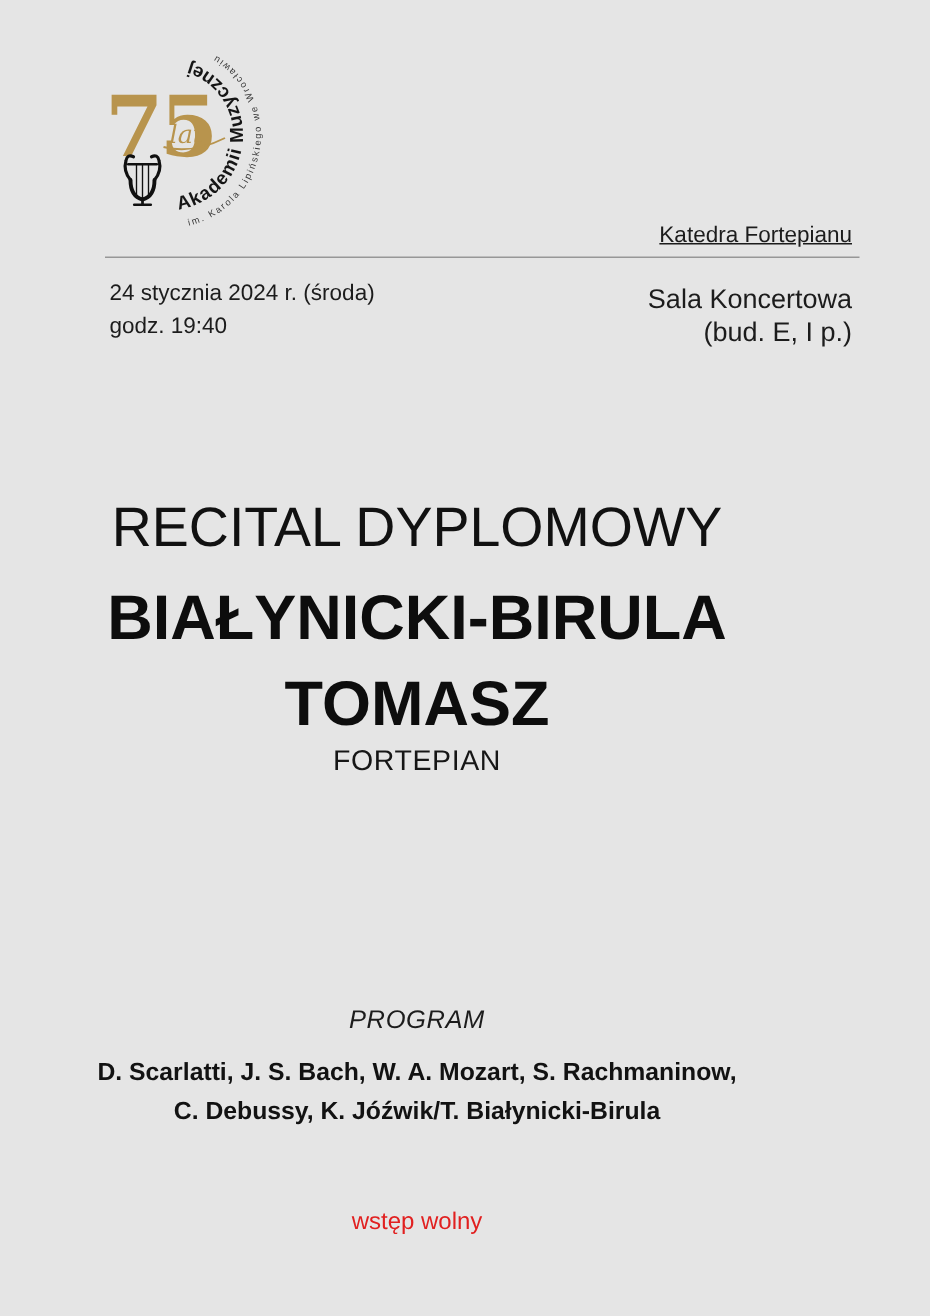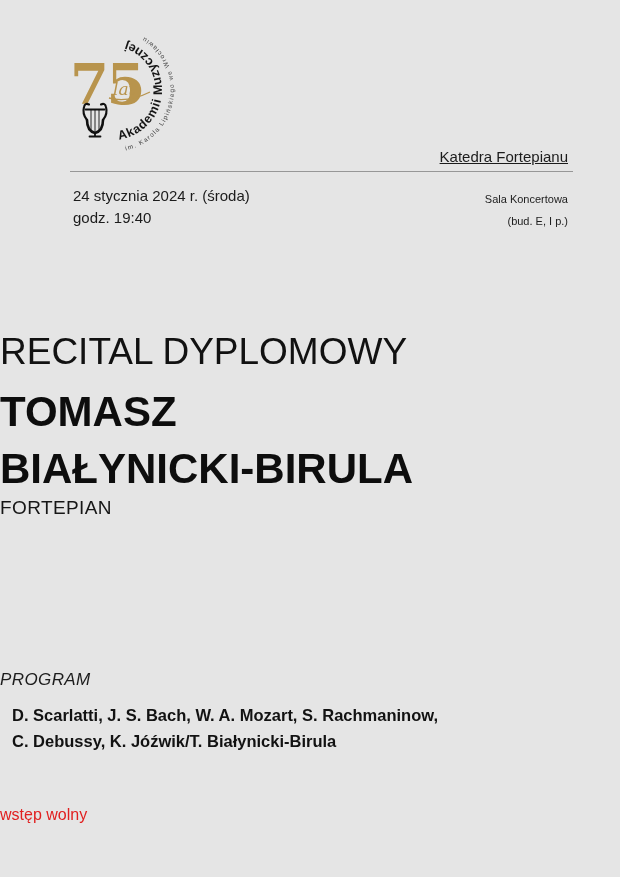--- a/index.html
+++ b/index.html
@@ -11,29 +11,29 @@
   .logo{position:absolute;left:68px;top:34px;width:112px;height:116px;}
   .logo svg{overflow:visible;display:block;}
   .arc-bold{font-family:"Liberation Sans",sans-serif;font-weight:bold;font-size:12.5px;letter-spacing:0.8px;fill:#151515;}
   .arc-small{font-family:"Liberation Sans",sans-serif;font-size:6.3px;letter-spacing:1.3px;fill:#3a3a3a;}
   .years-num{font-family:"DejaVu Serif","Liberation Serif",serif;font-weight:bold;font-size:56px;letter-spacing:-2.5px;}
   .years-lat{font-family:"DejaVu Serif","Liberation Serif",serif;font-style:italic;font-size:17px;}
   
   .dept{position:absolute;top:147px;left:72px;right:52px;text-align:right;font-size:15px;line-height:19px;text-decoration:underline;}
   .rule{position:absolute;top:171px;left:70px;right:47px;height:0;border-top:1.5px solid #979797;}
   .meta-left{position:absolute;top:185px;left:73px;font-size:15px;line-height:22px;text-align:left;}
-  .meta-right{position:absolute;top:188px;right:52px;font-size:11px;line-height:22px;text-align:right;}
+  .meta-right{position:absolute;top:188px;right:52px;font-size:18px;line-height:22px;text-align:right;}
   
-  .center{position:absolute;left:0;width:556px;}
+  .center{position:absolute;left:0;width:556px;text-align:center;}
   .recital-type{top:331px;font-size:37px;color:#111;}
   .performer{top:383px;font-size:42px;font-weight:bold;line-height:57px;color:#0d0d0d;}
   .instrument{top:497px;font-size:19px;letter-spacing:0.4px;color:#161616;}
   
   .program-heading{top:670px;font-size:17px;letter-spacing:0.4px;font-style:italic;}
-  .program-lines{top:702px;font-size:16.5px;font-weight:bold;line-height:26px;color:#121212;padding-left:12px;}
+  .program-lines{top:702px;font-size:16.5px;font-weight:bold;line-height:26px;color:#121212;}
   
   .admission{top:806px;font-size:16px;}
 </style>
 </head>
 <body>
 
 <div class="page">
 
   <div class="logo">
     <svg width="112" height="116" viewBox="0 0 112 116">
@@ -74,22 +74,22 @@
   </div>
 
   <div class="meta-right">
     <div>Sala Koncertowa</div>
     <div>(bud. E, I p.)</div>
   </div>
 
   <div class="center recital-type">RECITAL DYPLOMOWY</div>
 
   <div class="center performer">
+    <div>BIAŁYNICKI-BIRULA</div>
     <div>TOMASZ</div>
-    <div>BIAŁYNICKI-BIRULA</div>
   </div>
 
   <div class="center instrument">FORTEPIAN</div>
 
   <div class="center program-heading">PROGRAM</div>
 
   <div class="center program-lines">
     <div>D. Scarlatti, J. S. Bach, W. A. Mozart, S. Rachmaninow,</div>
     <div>C. Debussy, K. Jóźwik/T. Białynicki-Birula</div>
   </div>

